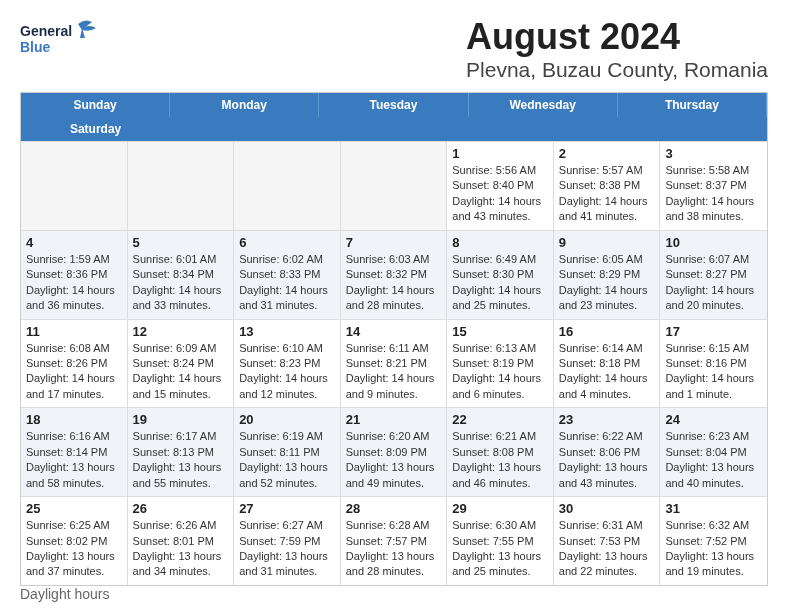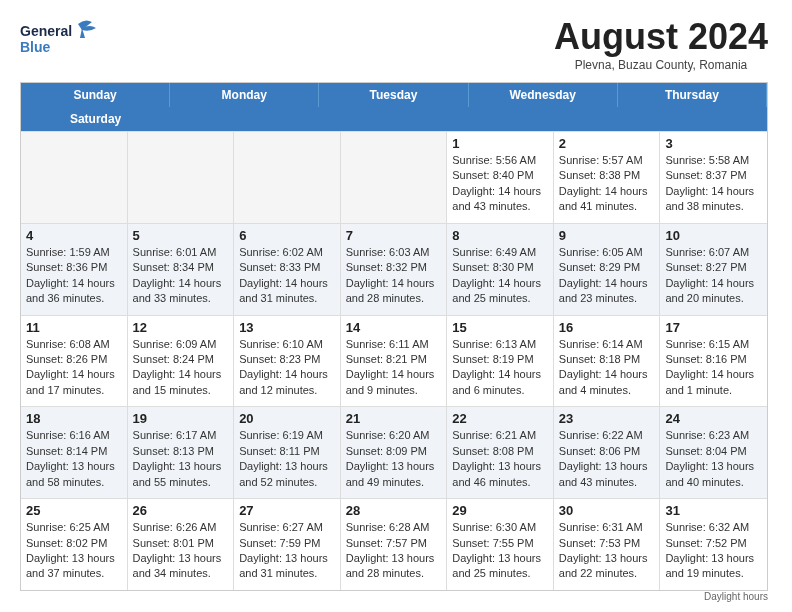--- a/index.html
+++ b/index.html
@@ -22,29 +22,29 @@
       justify-content: space-between;
       align-items: flex-start;
       margin-bottom: 10px;
     }
     .logo {
       display: flex;
       flex-direction: column;
       align-items: flex-start;
     }
     .title-block {
-      text-align: center;
+      text-align: left;
     }
     .main-title {
       font-size: 36px;
       font-weight: bold;
       color: #222;
     }
     .subtitle {
-      font-size: 12px;
+      font-size: 21px;
       color: #444;
     }
     .calendar {
       flex: 1;
       display: flex;
       flex-direction: column;
       border: 1px solid #ccc;
     }
     .cal-header {
       display: grid;
@@ -88,23 +88,23 @@
       color: #222;
       margin-bottom: 2px;
     }
     .cell-text {
       font-size: 11px;
       line-height: 1.4;
       color: #333;
     }
     .footer {
       margin-top: 0;
-      font-size: 10px;
+      font-size: 14px;
       color: #666;
-      text-align: right;
+      text-align: left;
     }
     
     .logo-svg {
       width: 90px;
       height: 45px;
     }
   </style>
 </head>
 <body>
 

